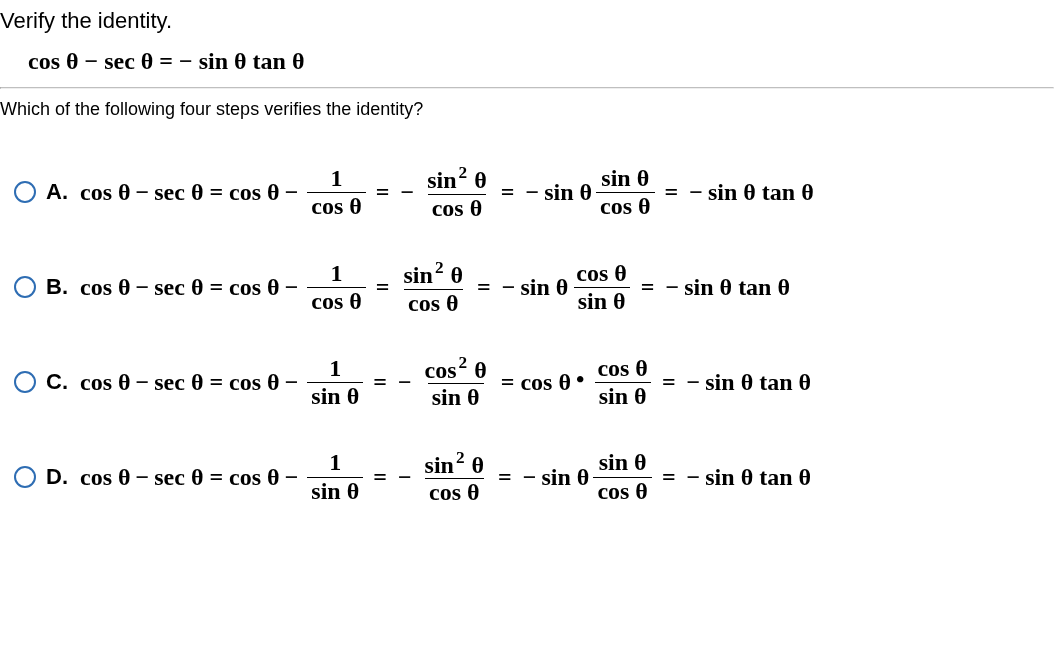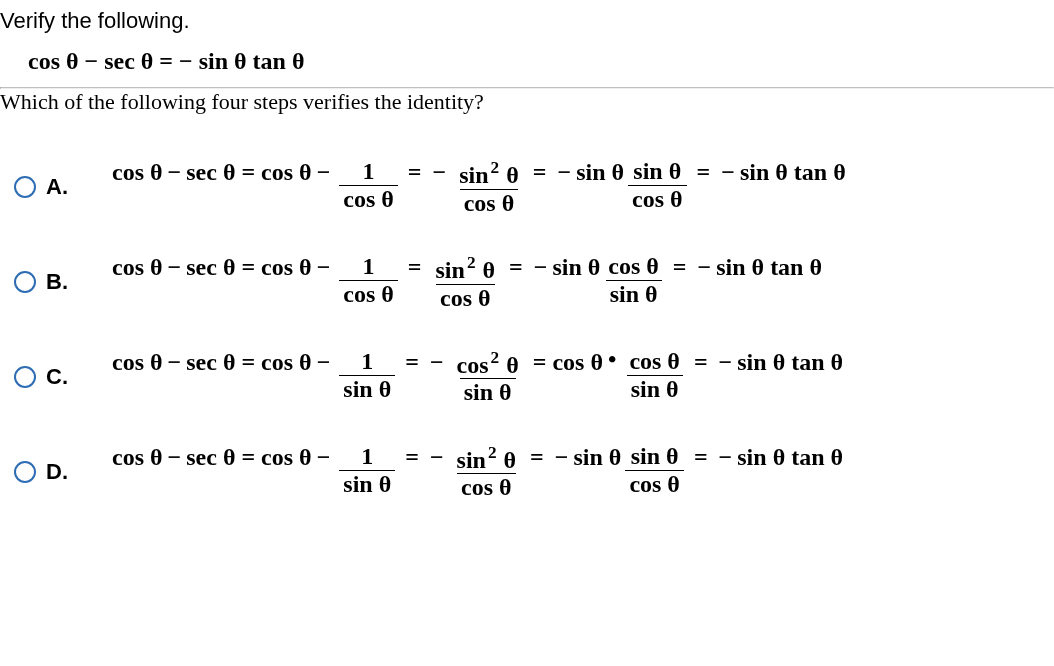--- a/index.html
+++ b/index.html
@@ -19,23 +19,22 @@
     padding: 4px 16px 12px 28px;
     font-family: "Times New Roman", Times, serif;
     font-weight: bold;
     font-size: 24px;
   }
   .divider {
     border-top: 1px solid #bfbfbf;
     margin: 0;
   }
   .question {
-    padding: 0 0 8px 0;
-    font-size: 22px;
-    font-family: Liberation Serif, serif;
+    padding: 10px 0 8px 0;
+    font-size: 18px;
   }
   .options {
     padding: 36px 0 10px 14px;
   }
   .option-row {
     display: flex;
     align-items: center;
     margin-bottom: 38px;
   }
   .radio {
@@ -51,22 +50,22 @@
     font-weight: bold;
     font-size: 22px;
     margin-right: 10px;
     min-width: 24px;
   }
   .math {
     font-family: "Times New Roman", Times, serif;
     font-weight: bold;
     font-size: 24px;
     display: flex;
+    align-items: center;
     white-space: nowrap;
-    margin-left: 32px;
   }
   .eq {
     margin: 0 6px;
   }
   .frac {
     display: inline-flex;
     flex-direction: column;
     align-items: center;
     vertical-align: middle;
     margin: 0 4px;
@@ -89,21 +88,21 @@
   }
   .dot {
     margin: 0 5px;
     position: relative;
     top: -3px;
   }
 </style>
 </head>
 <body>
 
-<div class="prompt">Verify the following.</div>
+<div class="prompt">Verify the identity.</div>
 
 <div class="identity-line">cos θ − sec θ = − sin θ tan θ</div>
 
 <hr class="divider">
 
 <div class="question">Which of the following four steps verifies the identity?</div>
 
 <div class="options">
 
   <div class="option-row">

